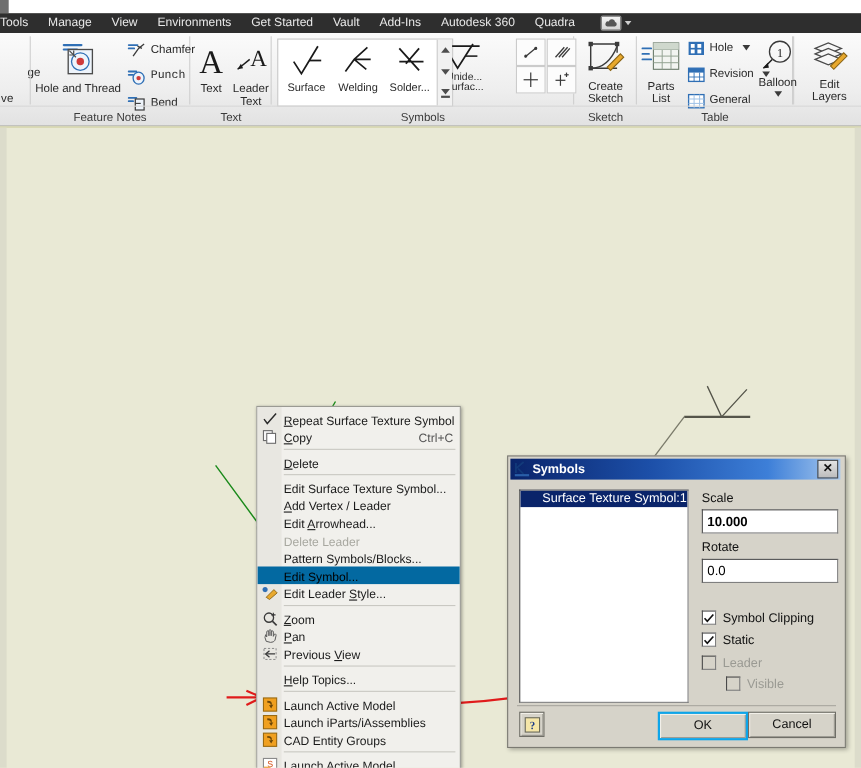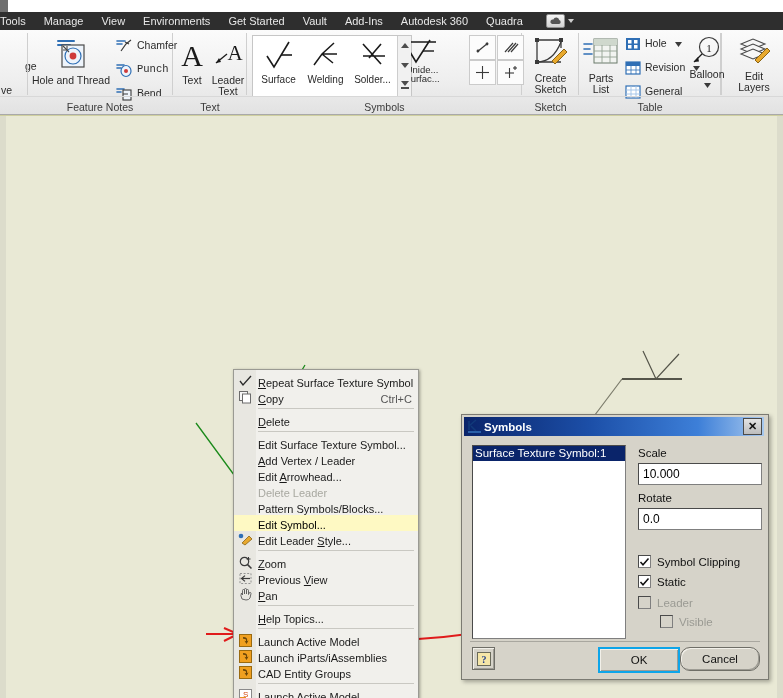--- a/index.html
+++ b/index.html
@@ -73,21 +73,21 @@
   .ctxmenu{
     position:absolute;left:233px;top:369px;width:184px;height:329px;
     background:#f1f0ec;border:1px solid #9a9a93;
     box-shadow:1px 1px 3px rgba(0,0,0,.35);
     font-size:11px;color:#1a1a1a;overflow:hidden;
   }
   .ctxmenu .icongut{position:absolute;left:0;top:0;width:22px;height:100%;background:#e8e7e1;}
   .mrow{position:relative;height:16px;display:flex;align-items:flex-end;padding-left:24px;white-space:nowrap;}
   .mrow .mtxt{font-size:11px;}
   .mrow .mshort{position:absolute;right:6px;font-size:11px;color:#555;}
-  .mrow.sel{background:#fef9c3;}
+  .mrow.sel{background:#0369a1;}
   .mrow.sel .mtxt{color:#000;}
   .mrow.dis .mtxt{color:#a8a8a0;}
   .msep{height:1px;margin:3px 4px 3px 24px;background:#c9c8c2;}
   .mico{position:absolute;left:3px;top:1px;width:17px;height:14px;display:flex;align-items:center;justify-content:center;}
   u{text-decoration:underline;}
 
   
   .dialog{
     position:absolute;left:461px;top:414px;width:306px;height:264px;
     background:#d6d3c9;border:1px solid #7b7a72;
@@ -104,21 +104,21 @@
     position:absolute;right:2px;top:1px;width:17px;height:15px;
     background:linear-gradient(#e3e3e3,#bdbdbd);border:1px solid #4a4a4a;
     display:flex;align-items:center;justify-content:center;font-size:11px;font-weight:bold;color:#111;
     font-family:"Liberation Sans",sans-serif;line-height:1;
   }
   .listbox{
     position:absolute;left:10px;top:30px;width:152px;height:192px;
     background:#fff;border:1px solid #7f7f7f;border-top-color:#4a4a4a;border-left-color:#4a4a4a;
     font-size:11.5px;color:#000;overflow:hidden;
   }
-  .lbrow{height:15px;line-height:15px;padding-left:2px;white-space:nowrap;}
+  .lbrow{height:15px;line-height:15px;padding-left:20px;white-space:nowrap;}
   .lbrow.sel{background:#0a246a;color:#fff;}
   .fieldlabel{position:absolute;font-size:11.5px;color:#111;}
   .textfield{
     position:absolute;background:#fff;border:1px solid #7f7f7f;border-top-color:#4a4a4a;border-left-color:#4a4a4a;
     font-size:12px;color:#000;padding-left:4px;line-height:18px;height:18px;
   }
   .chkrow{position:absolute;display:flex;align-items:center;gap:6px;font-size:11.5px;color:#111;}
   .chkrow.dis{color:#9a9a93;}
   .chkbox{
     width:11px;height:11px;background:#fff;border:1px solid #7f7f7f;border-top-color:#4a4a4a;border-left-color:#4a4a4a;
@@ -588,35 +588,35 @@
             <circle cx="5.5" cy="5.5" r="4.2" fill="none" stroke="#3a3a3a" stroke-width="1.2"></circle>
             <line x1="8.6" y1="8.6" x2="12.5" y2="12.5" stroke="#3a3a3a" stroke-width="1.5"></line>
             <path d="M9.5 1 L9.5 5 M7.5 3 L11.5 3" stroke="#3a3a3a" stroke-width="1"></path>
           </svg>
       </span>
       <span class="mtxt"><u>Z</u>oom</span>
     </div>
     <div class="mrow">
       <span class="mico">
         <svg width="14" height="13" viewBox="0 0 14 13">
+            <path d="M3 11 Q1 7 2.5 5 L3.5 7 L3.5 2.5 A1 1 0 0 1 5.5 2.5 L5.5 6 L5.5 1.5 A1 1 0 0 1 7.5 1.5 L7.5 6 L7.5 2.5 A1 1 0 0 1 9.5 2.5 L9.5 6.5 L10.5 4.5 A1 1 0 0 1 12 5.5 L11 10 Q10 12 7 12 Z" fill="none" stroke="#5a5a5a" stroke-width=".9"></path>
+          </svg>
+      </span>
+      <span class="mtxt"><u>P</u>an</span>
+    </div>
+    <div class="mrow">
+      <span class="mico">
+        <svg width="14" height="13" viewBox="0 0 14 13">
             <rect x="1" y="1.5" width="11" height="10" fill="none" stroke="#8a8a8a" stroke-width=".9" stroke-dasharray="2 1.6"></rect>
             <line x1="3" y1="6.5" x2="11" y2="6.5" stroke="#3a3a3a" stroke-width="1.2"></line>
             <path d="M6 3.6 L2.5 6.5 L6 9.4" stroke="#3a3a3a" stroke-width="1.2" fill="none"></path>
           </svg>
       </span>
       <span class="mtxt">Previous <u>V</u>iew</span>
       <span class="mshort"></span>
-    </div>
-    <div class="mrow">
-      <span class="mico">
-        <svg width="14" height="13" viewBox="0 0 14 13">
-            <path d="M3 11 Q1 7 2.5 5 L3.5 7 L3.5 2.5 A1 1 0 0 1 5.5 2.5 L5.5 6 L5.5 1.5 A1 1 0 0 1 7.5 1.5 L7.5 6 L7.5 2.5 A1 1 0 0 1 9.5 2.5 L9.5 6.5 L10.5 4.5 A1 1 0 0 1 12 5.5 L11 10 Q10 12 7 12 Z" fill="none" stroke="#5a5a5a" stroke-width=".9"></path>
-          </svg>
-      </span>
-      <span class="mtxt"><u>P</u>an</span>
     </div>
 
     <div class="msep"></div>
 
     <div class="mrow">
       <span class="mtxt"><u>H</u>elp Topics...</span>
     </div>
 
     <div class="msep"></div>
 
@@ -673,21 +673,21 @@
       </span>
       <span class="t">Symbols</span>
       <span class="dlg-close">✕</span>
     </div>
 
     <div class="listbox">
       <div class="lbrow sel">Surface Texture Symbol:1</div>
     </div>
 
     <div class="fieldlabel" style="left:176px;top:32px;">Scale</div>
-    <input class="textfield" style="left: 176px; top: 48px; width: 116px;" value="10.000">
+    <input class="textfield" style="left: 176px; top: 48px; width: 116px; font-weight: bold;" value="10.000">
 
     <div class="fieldlabel" style="left:176px;top:77px;">Rotate</div>
     <input class="textfield" style="left: 176px; top: 93px; width: 116px;" value="0.0">
 
     <div class="chkrow" style="left:176px;top:140px;">
       <span class="chkbox">
         <svg width="9" height="8" viewBox="0 0 9 8">
             <path d="M0.5 4 L3 6.8 L8.5 0.6" stroke="#111" stroke-width="1.5" fill="none"></path>
           </svg>
       </span>
@@ -712,16 +712,16 @@
 
     <div class="dlg-sep"></div>
 
     <div class="helpbtn">
       <svg width="14" height="14" viewBox="0 0 14 14">
           <rect x="0.5" y="0.5" width="13" height="13" fill="#f5e6a8" stroke="#6a6a5a"></rect>
           <text x="7" y="10.5" font-size="10" text-anchor="middle" fill="#1a3a8a" font-family="Liberation Serif, serif" font-weight="bold">?</text>
         </svg>
     </div>
     <div class="dlg-btn def" style="left:136px;top:232px;width:78px;">OK</div>
-    <div class="dlg-btn" style="left:218px;top:232px;width:78px;border-radius:10px;">Cancel</div>
+    <div class="dlg-btn" style="left:218px;top:232px;width:78px;">Cancel</div>
   </div>
 
 </div>
 
 </body></html>

